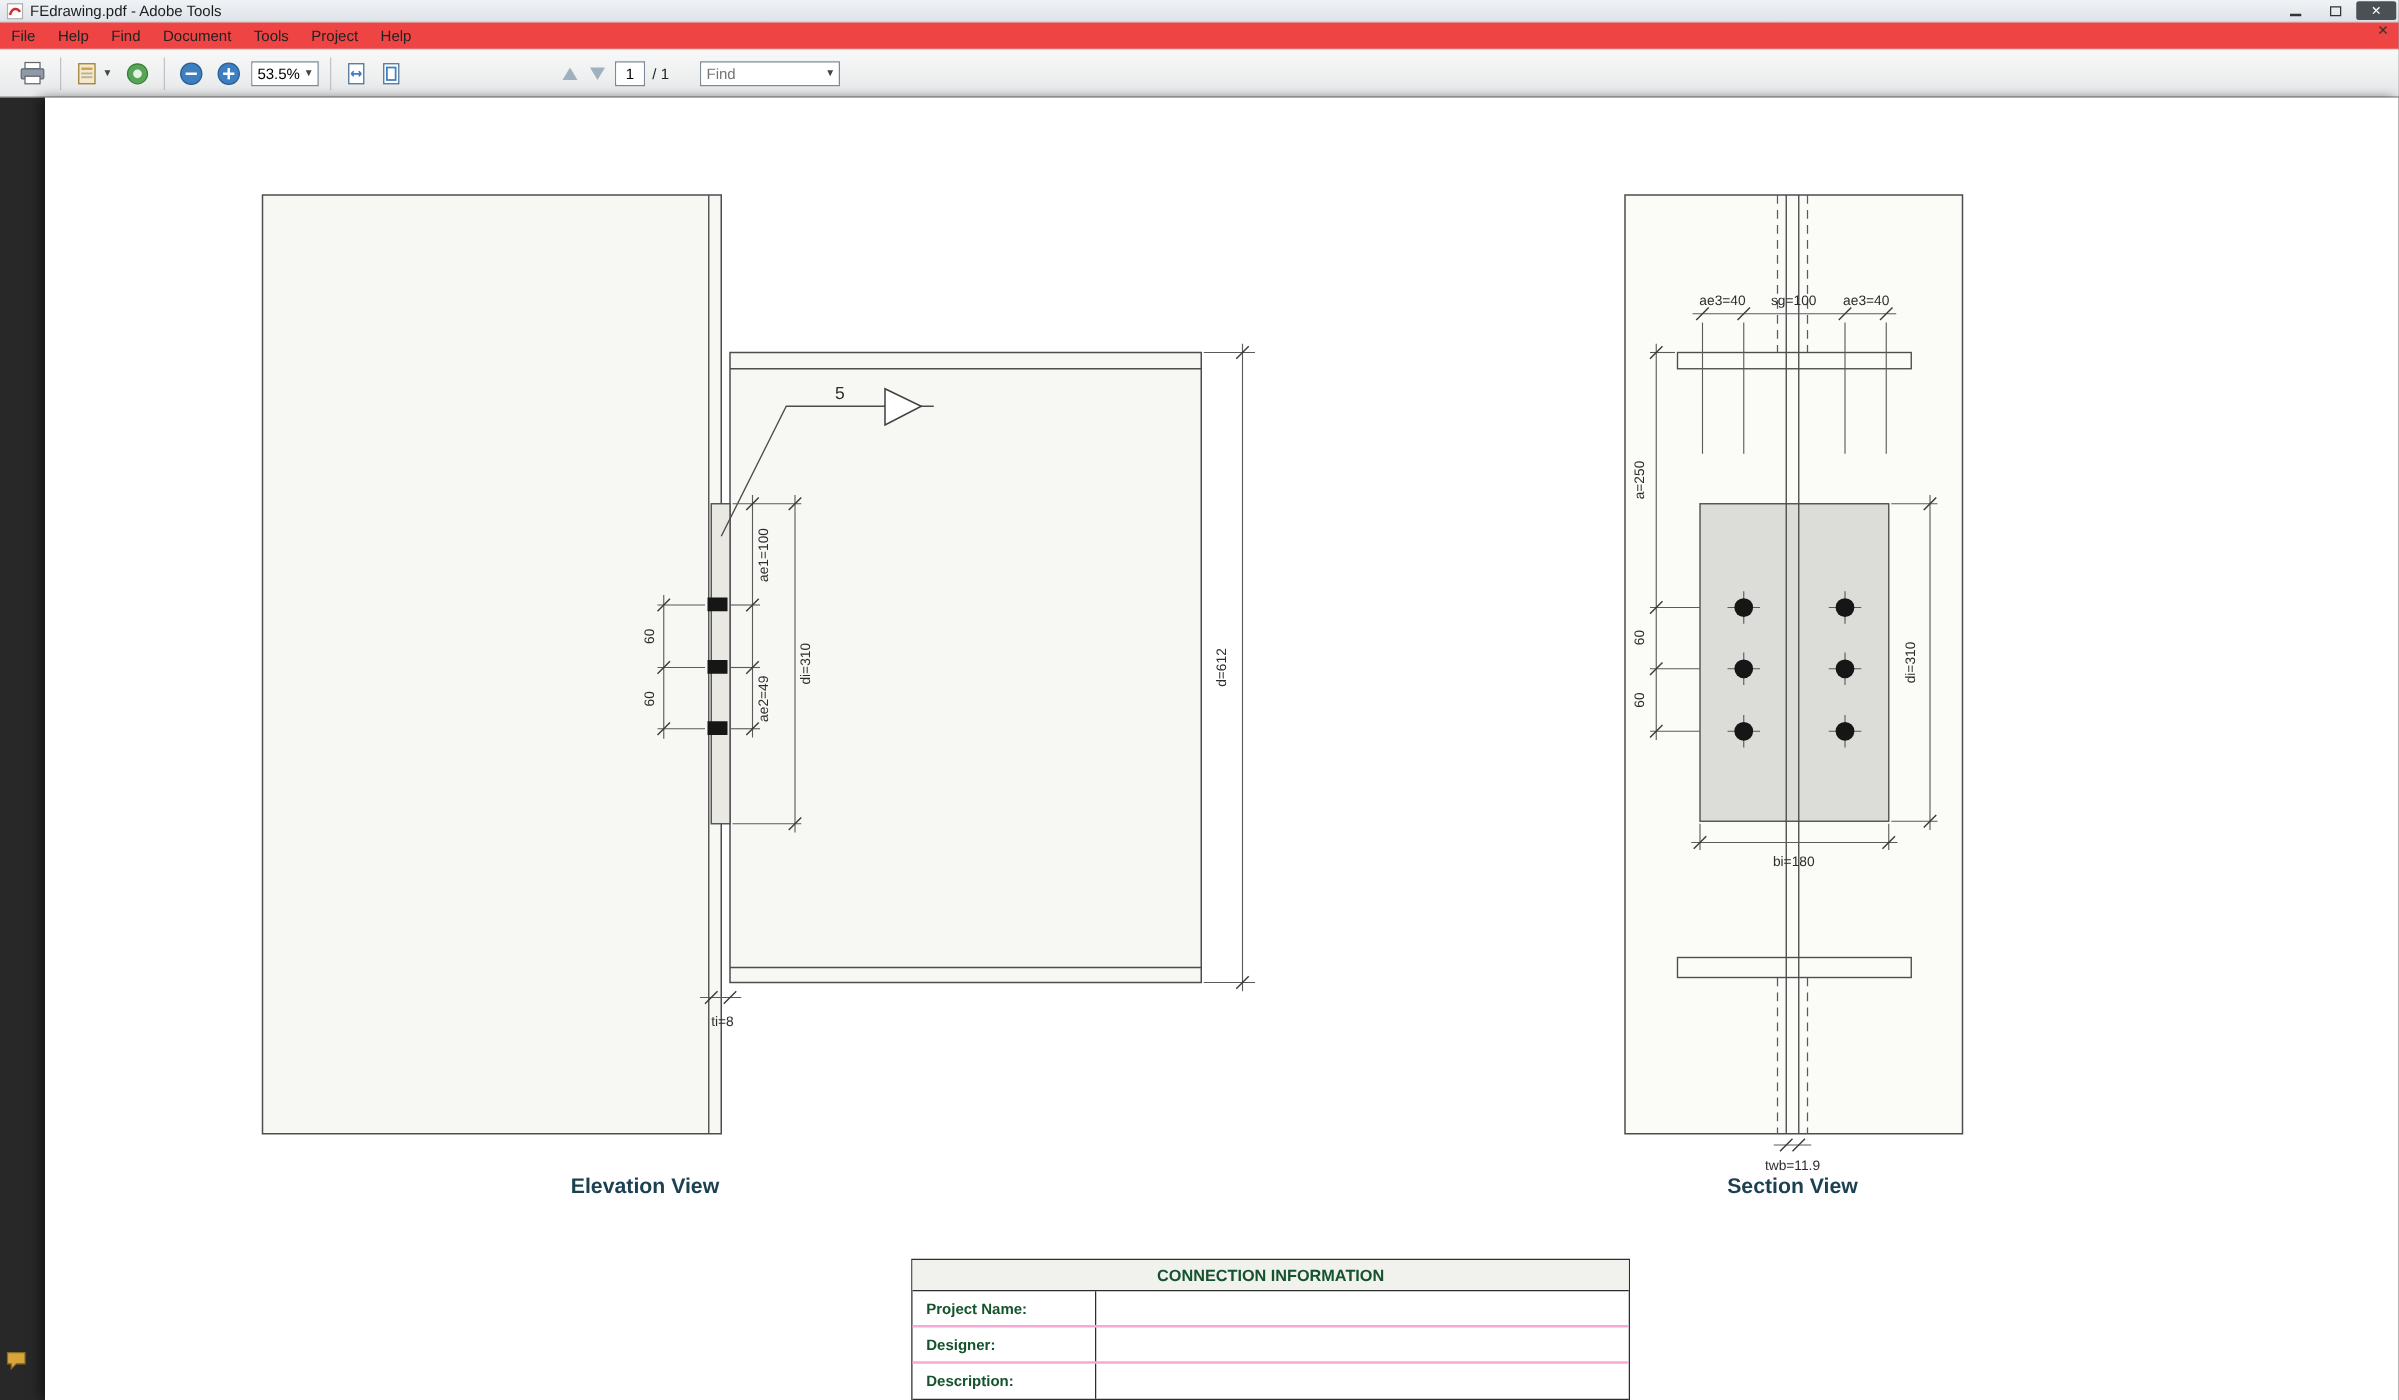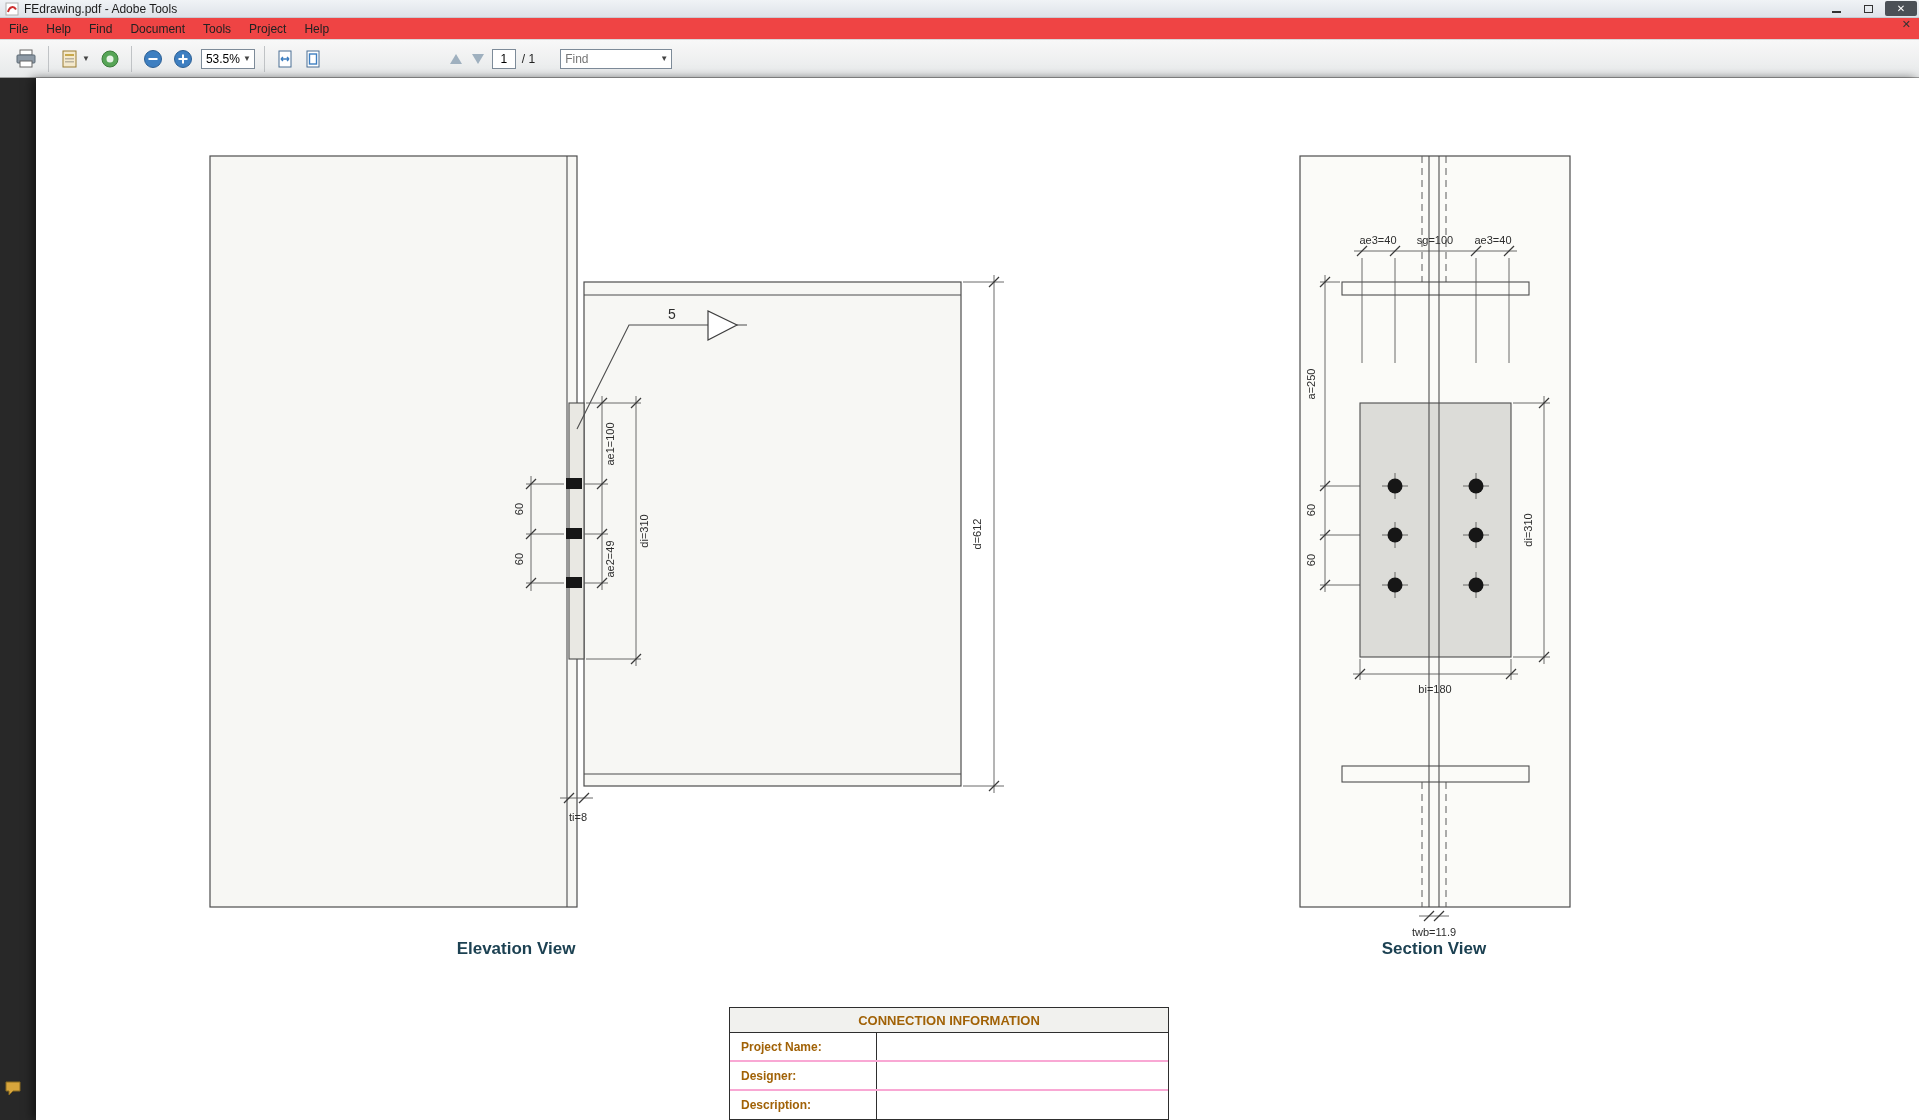--- a/index.html
+++ b/index.html
@@ -60,22 +60,22 @@
   .lineMain{ stroke:#4d4d4d; stroke-width:1.1; fill:none; }
   .dim     { stroke:#5a5a5a; stroke-width:0.9; fill:none; }
   .dash    { stroke:#5a5a5a; stroke-width:1; stroke-dasharray:7 5; fill:none; }
   .tick    { stroke:#3a3a3a; stroke-width:1.2; }
   .dimtext { font-size:11px; fill:#2d2d2d; }
   .weldnum { font-size:14px; fill:#2d2d2d; }
   .viewtitle { font-size:17px; font-weight:bold; fill:#1c4152; }
   .bolt { fill:#161616; }
 
   
-  .conn-table { position:absolute; left:693px; top:929px; width:440px;
-    border:1px solid #2e2e2e; font-size:12px; color:#a16207; background:#fff; }
+  .conn-table { position:absolute; left:693px; top:929px; width:575px;
+    border:1px solid #2e2e2e; font-size:12px; color:#14532d; background:#fff; }
   .conn-header { height:25px; background:#f1f1ee; border-bottom:1px solid #2e2e2e;
     display:flex; align-items:center; justify-content:center; font-weight:bold; font-size:13px; }
   .conn-row { display:flex; height:29px; border-bottom:2px solid #f9a8d4; }
   .conn-row:last-child { border-bottom:1px solid #2e2e2e; }
   .conn-label { width:147px; border-right:1px solid #2e2e2e; display:flex;
     align-items:center; padding-left:11px; font-weight:bold; }
   .conn-value { flex:1; }
 </style>
 </head>
 <body>

